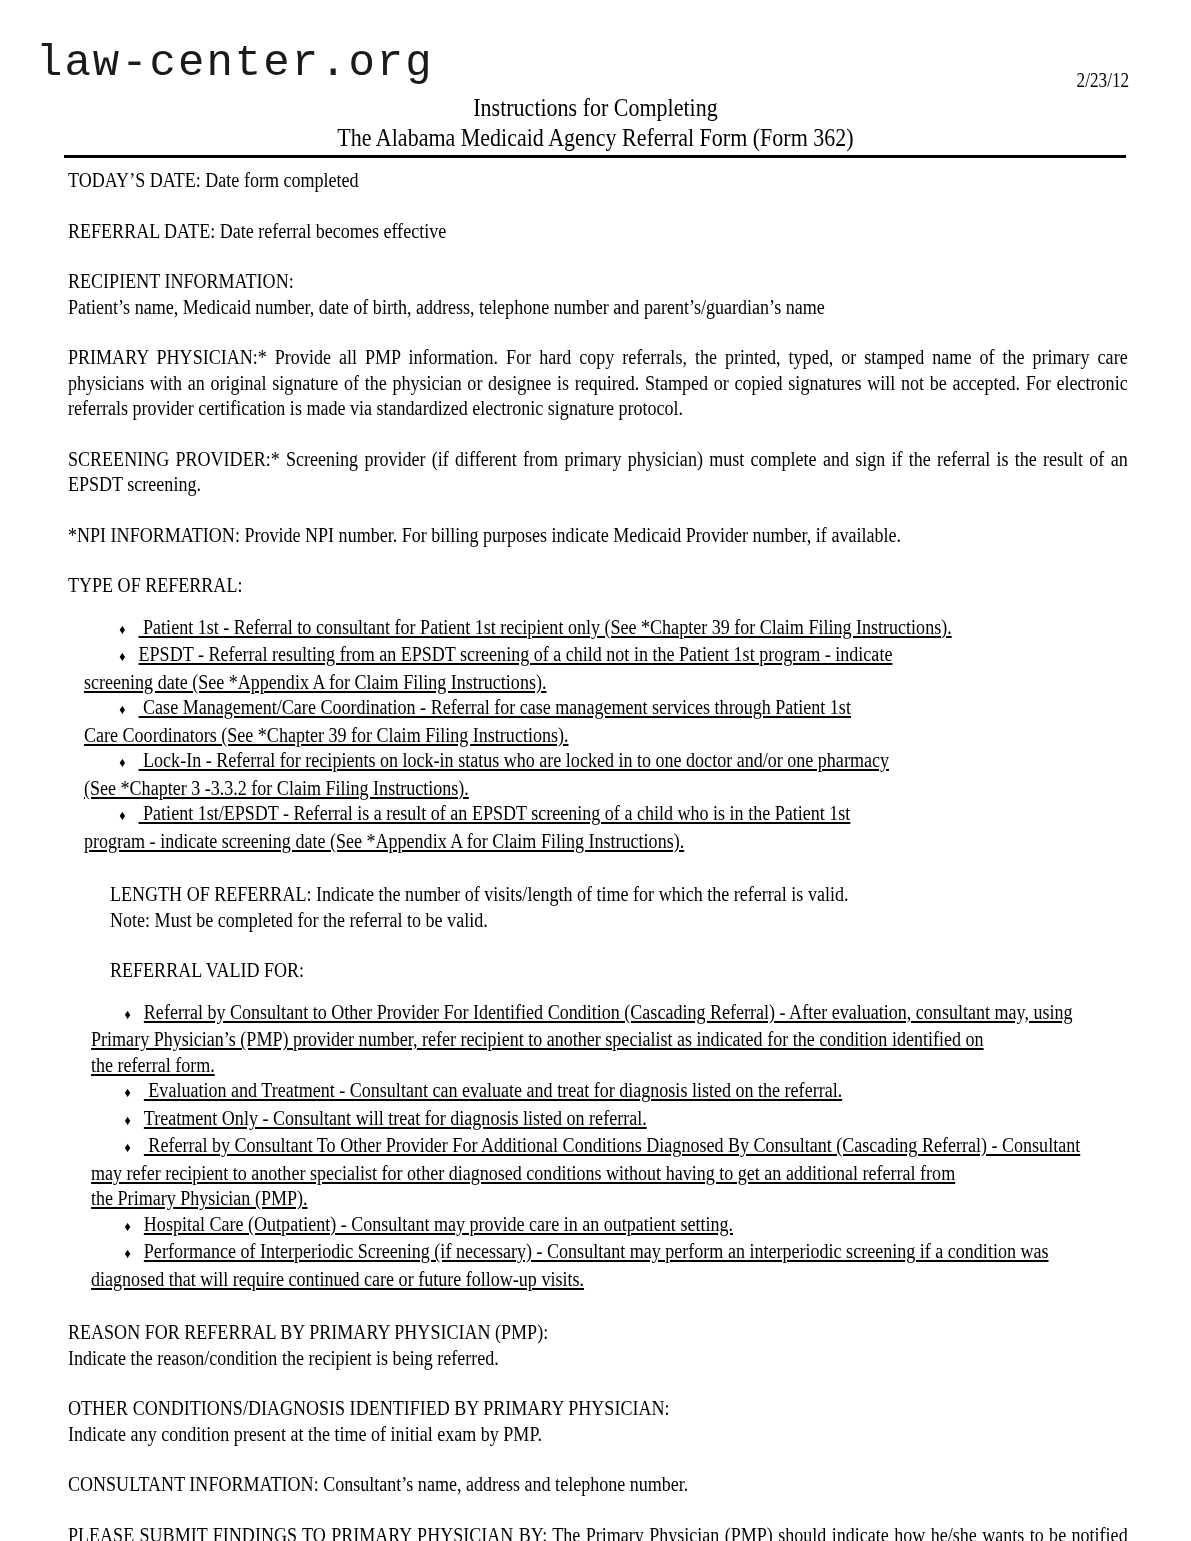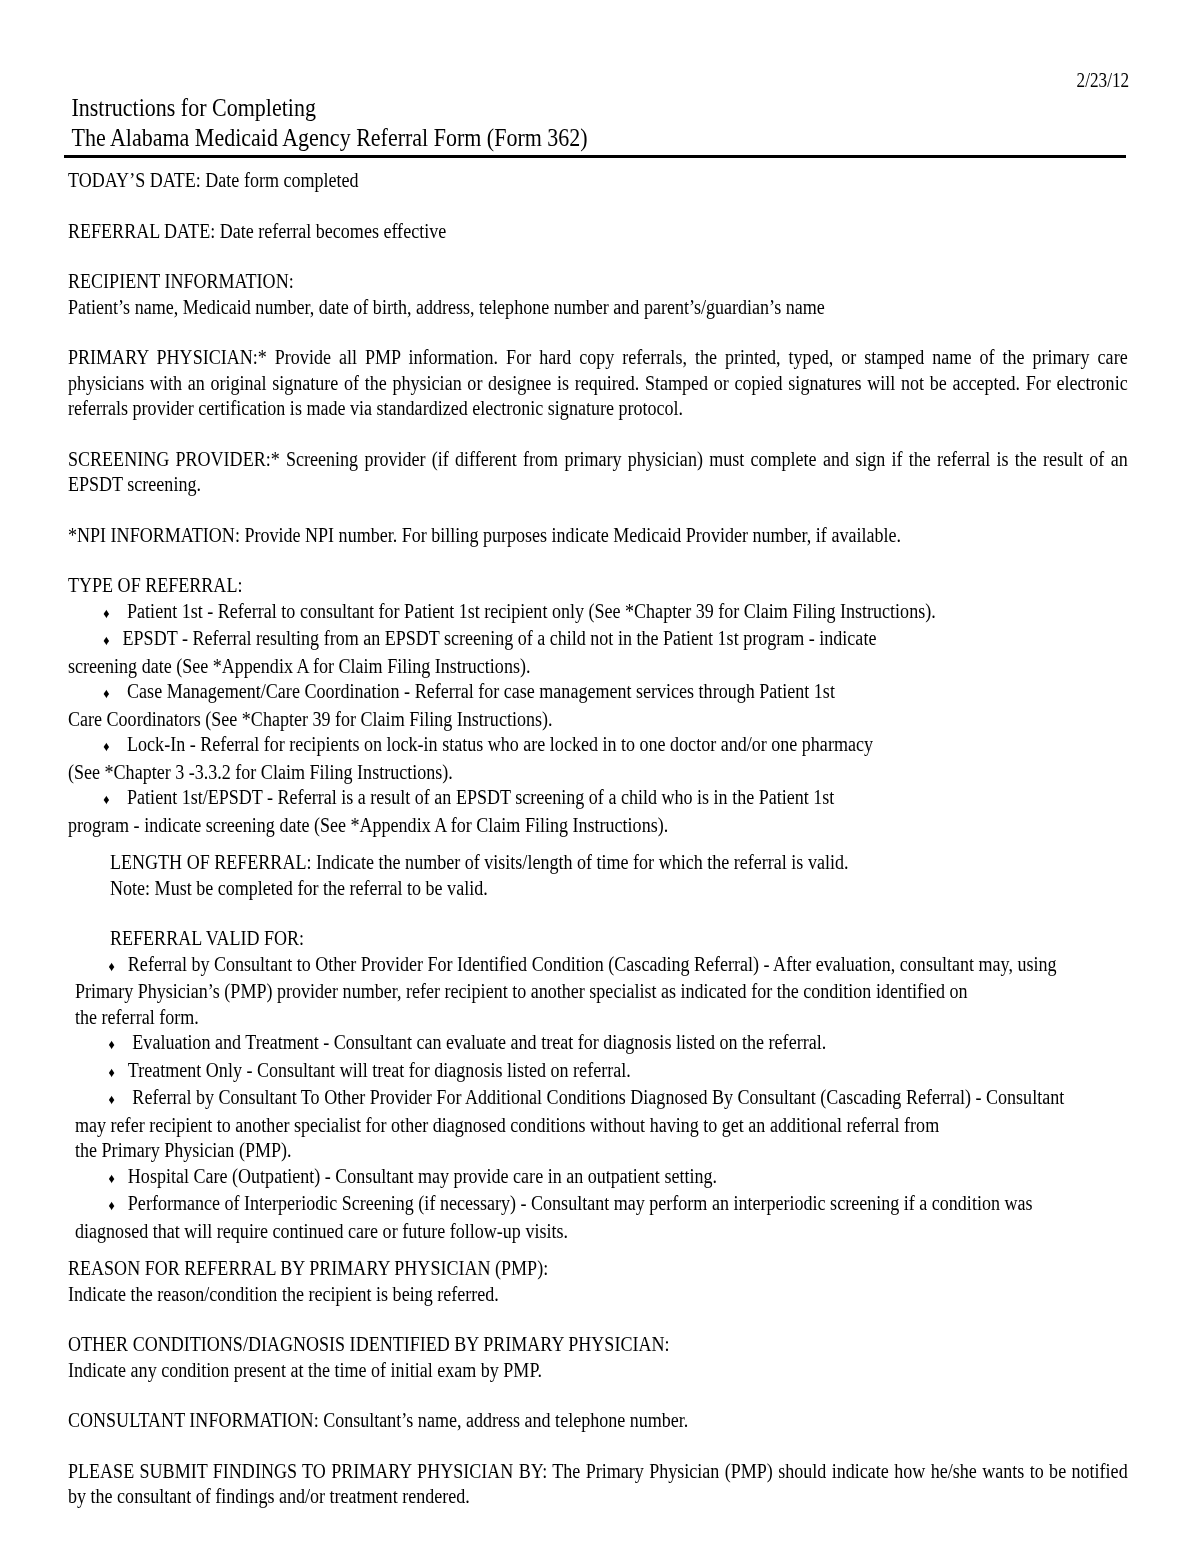--- a/index.html
+++ b/index.html
@@ -43,20 +43,21 @@
     font-size: 21px;
     transform: scaleX(0.82);
     transform-origin: right center;
     white-space: nowrap;
   }
   .title-block {
     position: absolute;
     left: 0;
     top: 93px;
     width: 1191px;
+    text-align: center;
   }
   .title-line {
     font-size: 25px;
     line-height: 30px;
     transform: scaleX(0.88);
     white-space: nowrap;
   }
   .hrule {
     position: absolute;
     left: 64px;
@@ -85,22 +86,23 @@
   .para.just {
     text-align: justify;
     text-justify: inter-word;
   }
   .gap { height: 25px; }
   .gap-sm { height: 12px; }
 
   
   .bullets {
     list-style: none;
-    margin: 0;
+    margin: 16px;
     padding: 0;
+    text-decoration: underline;
   }
   .bullets li {
     position: relative;
     margin: 0;
     padding: 0;
   }
   .bullet-row {
     display: block;
     transform: scaleX(0.88);
     transform-origin: left top;
@@ -117,20 +119,21 @@
   .cont-1 { padding-left: 0px; }
   .cont-3 { padding-left: 8px; }
 
   .sect-indent { padding-left: 42px; }
 </style>
 </head>
 <body>
 
 <div class="page">
 
+  <div class="site-brand">law-center.org</div>
 
   <div class="doc-date">2/23/12</div>
 
   <div class="title-block">
     <div class="title-line">Instructions for Completing</div>
     <div class="title-line">The Alabama Medicaid Agency Referral Form (Form 362)</div>
   </div>
 
   <div class="hrule"></div>
 

